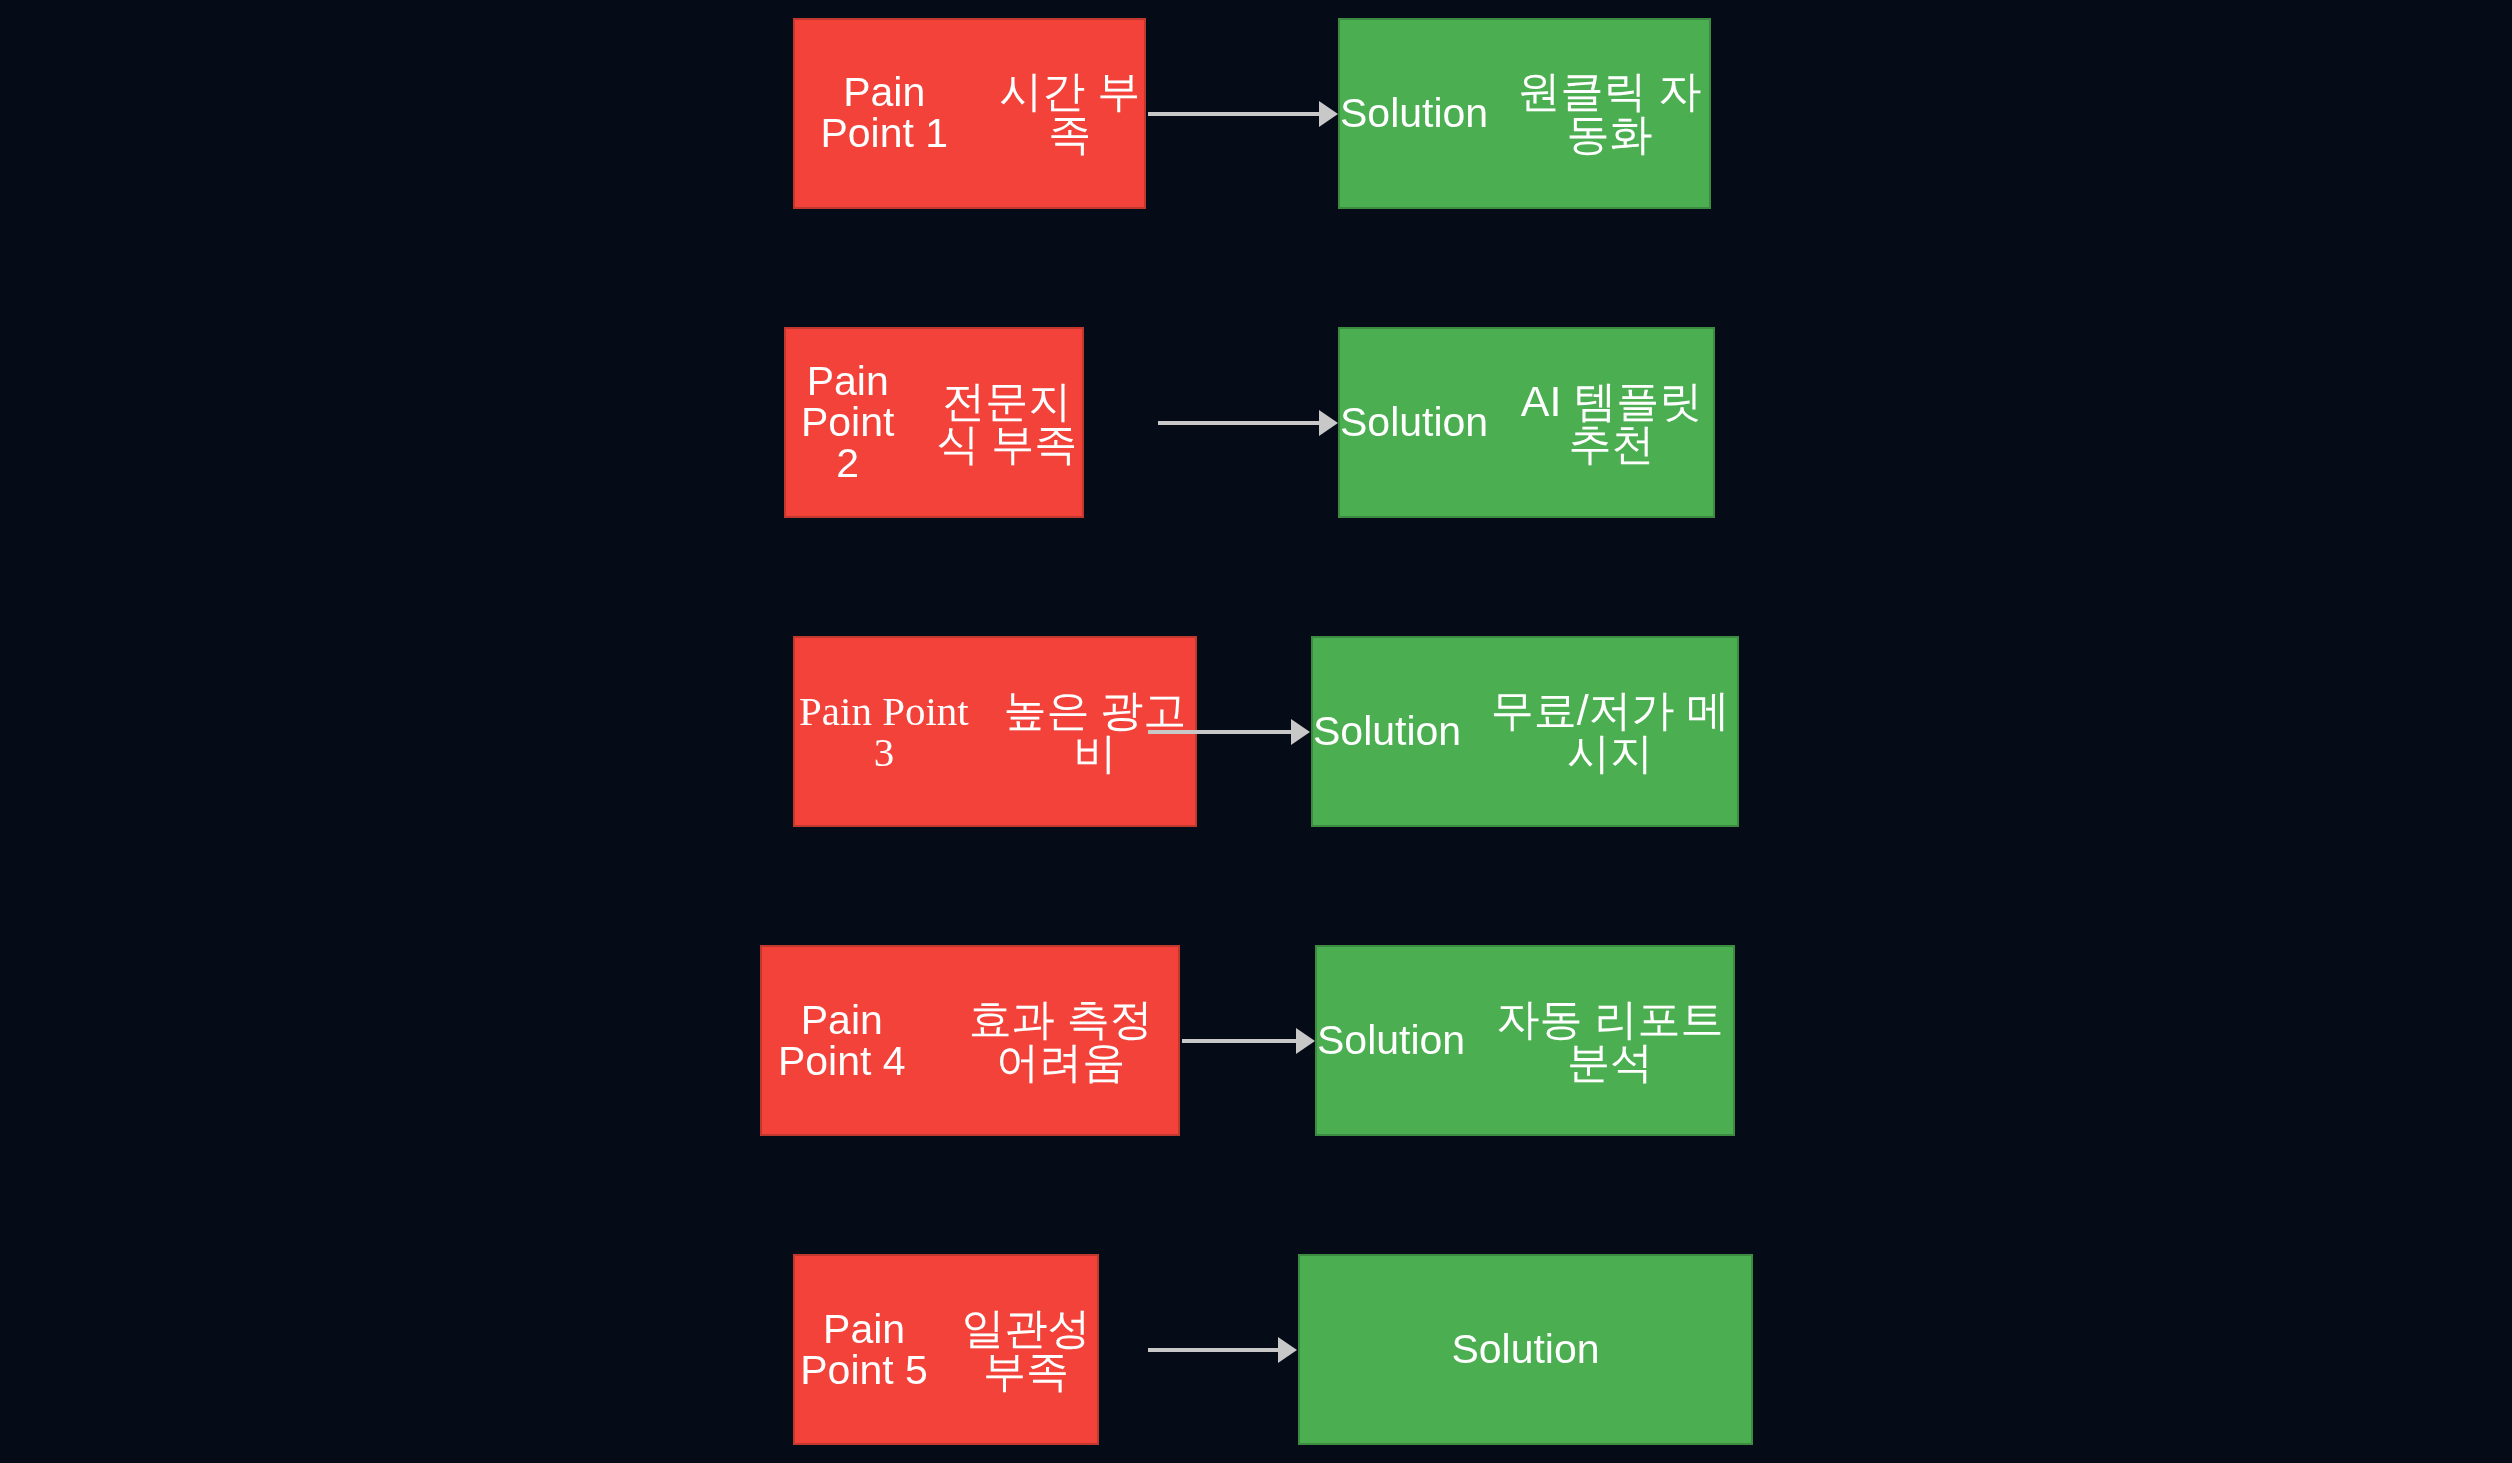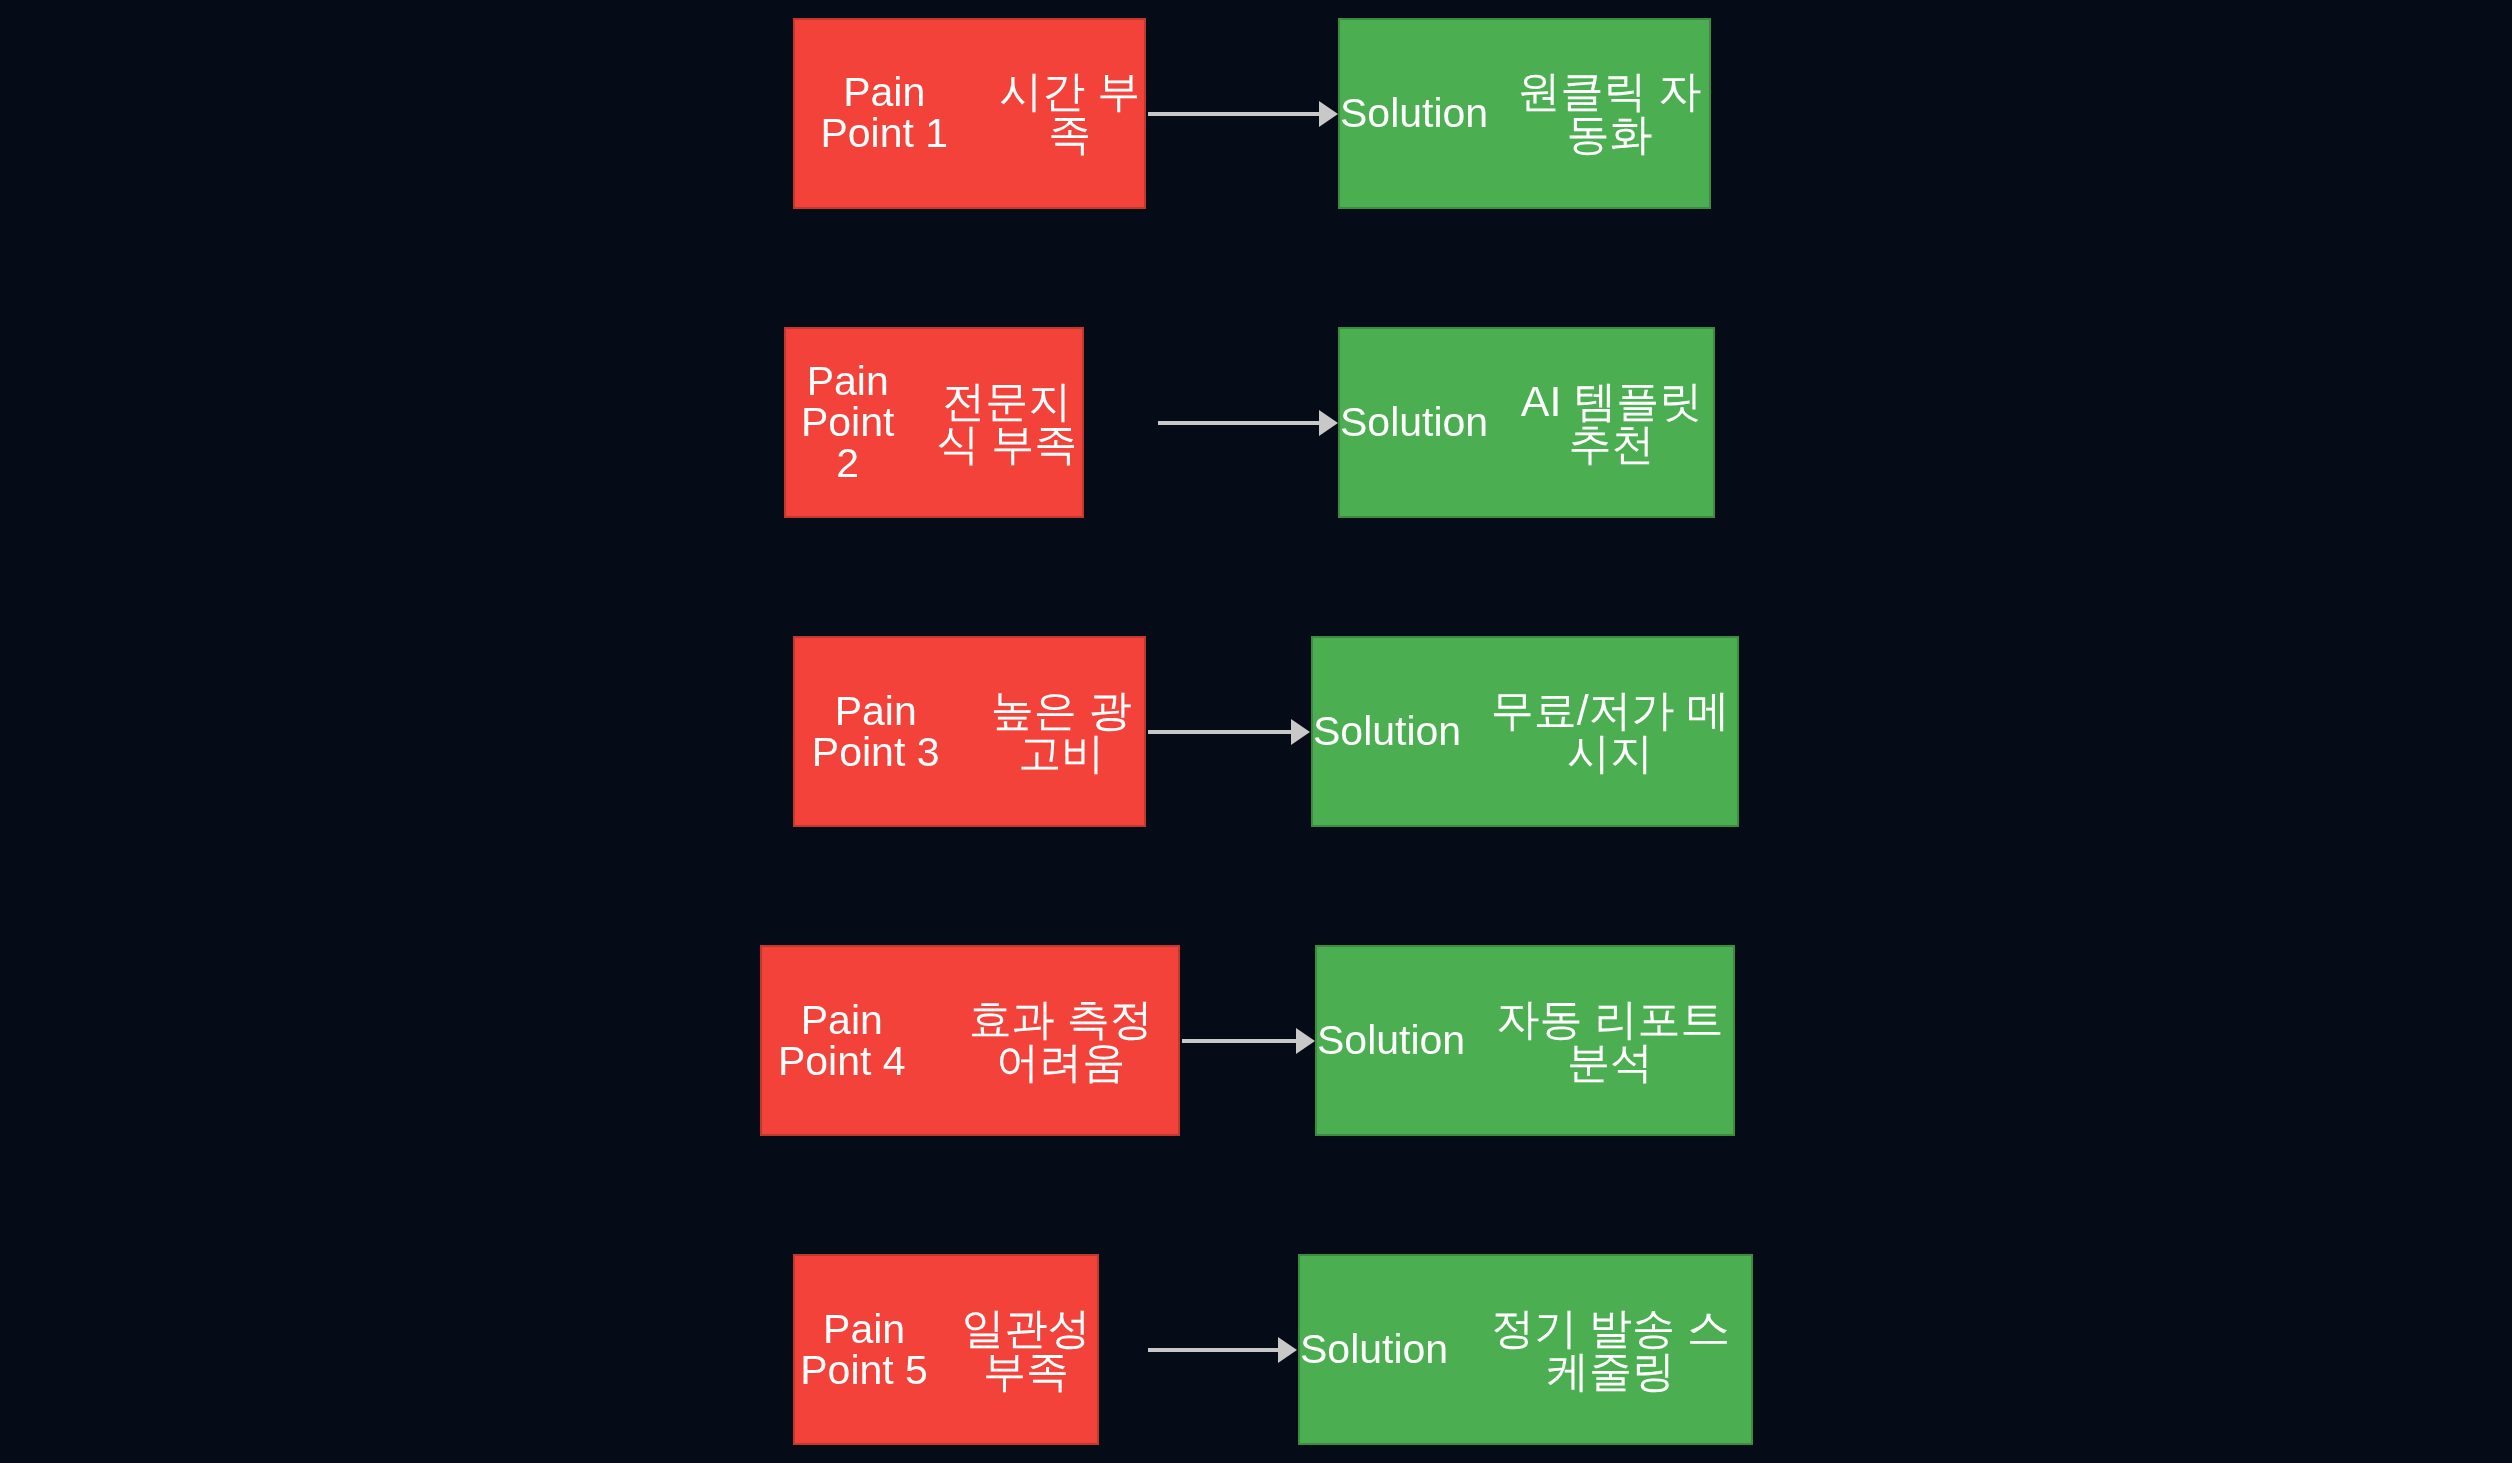--- a/index.html
+++ b/index.html
@@ -51,21 +51,21 @@
   }
   
   .r1 .pain{left:793px;top:17.5px;width:353px;}
   .r1 .solution{left:1338px;top:17.5px;width:373px;}
   .r1 .arrow{left:1148px;top:114px;width:171px;}
 
   .r2 .pain{left:784px;top:327px;width:300px;}
   .r2 .solution{left:1338px;top:327px;width:377px;}
   .r2 .arrow{left:1158px;top:423px;width:161px;}
 
-  .r3 .pain{left:793px;top:636px;width:353px;}
+  .r3 .pain{left:793px;top:636px;width:404px;font-family:Liberation Serif, serif;}
   .r3 .solution{left:1311px;top:636px;width:428px;}
   .r3 .arrow{left:1148px;top:732px;width:143px;}
 
   .r4 .pain{left:760px;top:945px;width:420px;}
   .r4 .solution{left:1315px;top:945px;width:420px;}
   .r4 .arrow{left:1182px;top:1041px;width:114px;}
 
   .r5 .pain{left:793px;top:1254px;width:306px;}
   .r5 .solution{left:1298px;top:1254px;width:455px;}
   .r5 .arrow{left:1148px;top:1350px;width:130px;}
@@ -139,18 +139,17 @@
     <div class="box pain">
       <div class="title">Pain Point 5</div>
       <div class="detail">일관성 부족</div>
     </div>
     <div class="arrow">
       <span class="shaft"></span>
       <span class="head"></span>
     </div>
     <div class="box solution">
       <div class="title">Solution</div>
-      <div class="detail">정기 발송 스케줄링</div>
     </div>
   </div>
 
 </div>
 
 
 </body></html>

